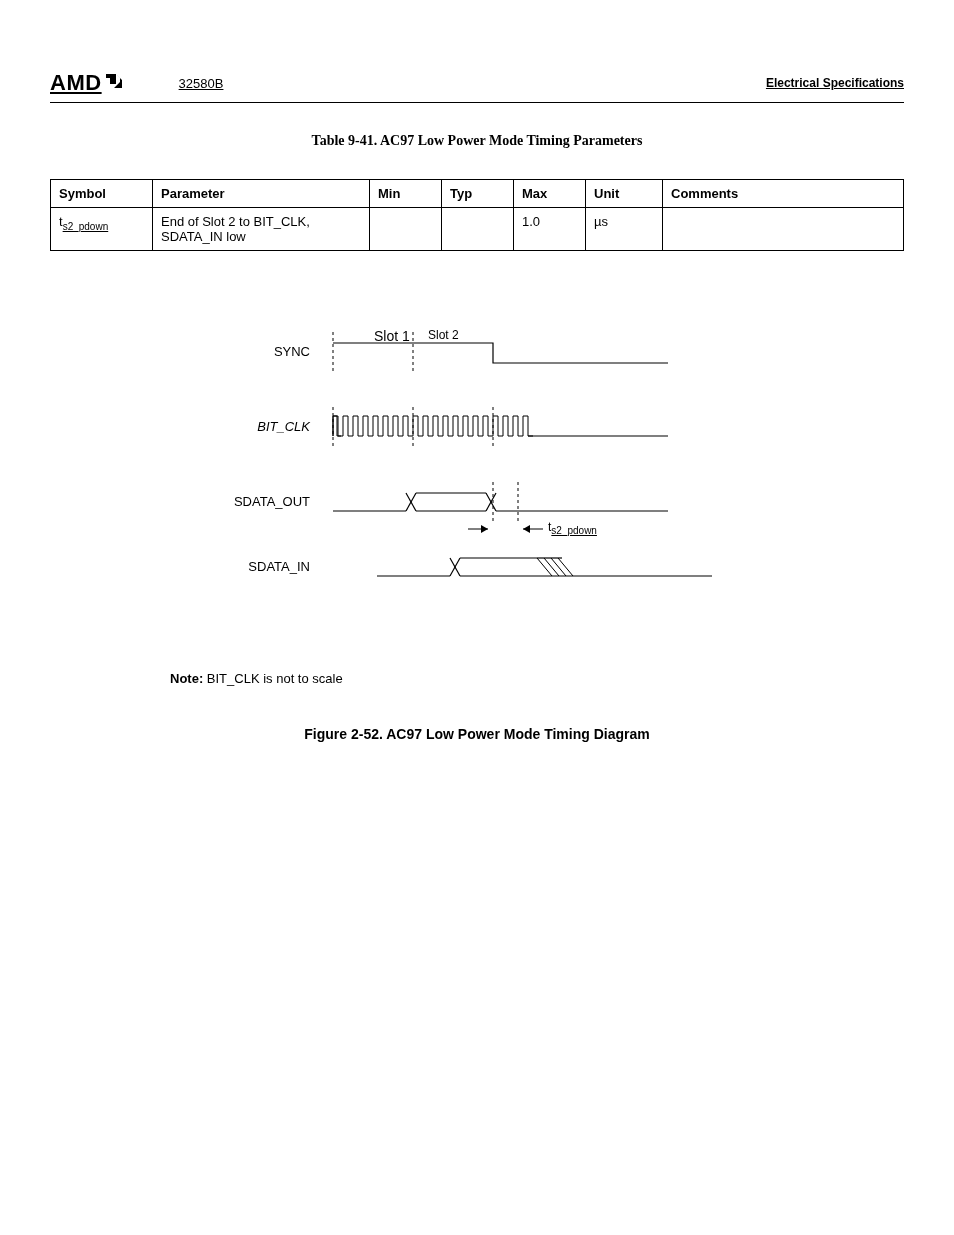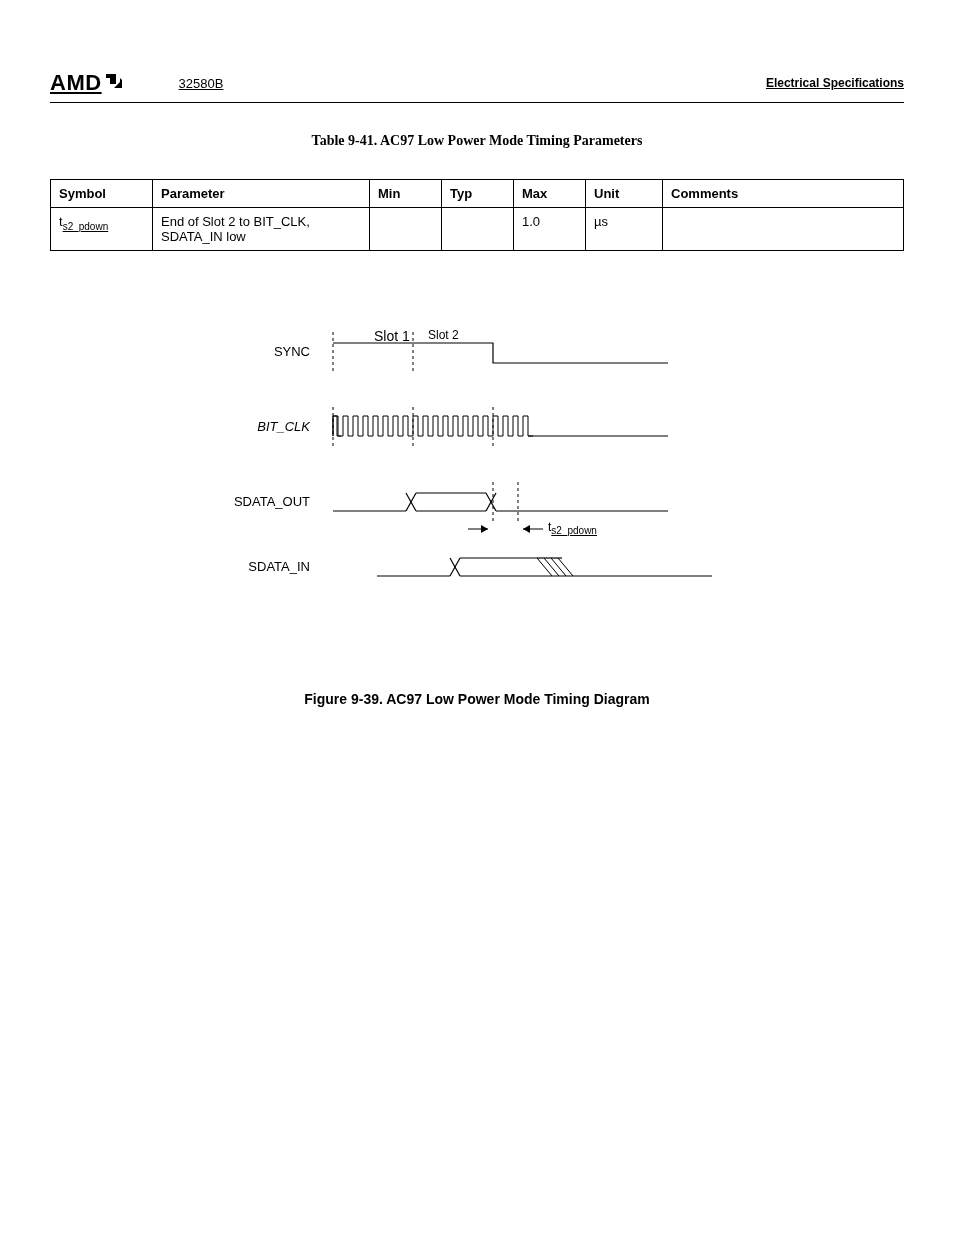--- a/index.html
+++ b/index.html
@@ -266,17 +266,20 @@
           <line x1="179" y1="12" x2="194" y2="30" stroke="#000" stroke-width="1"></line>
           <line x1="186" y1="12" x2="201" y2="30" stroke="#000" stroke-width="1"></line>
           <line x1="165" y1="12" x2="190" y2="12" stroke="#000" stroke-width="1.2"></line>
           <line x1="165" y1="30" x2="340" y2="30" stroke="#000" stroke-width="1.2"></line>
         </svg>
       </div>
     </div>
 
   </div>
 
-
-  <div class="figure-title">Figure 9-39.  AC97 Low Power Mode Timing Diagram</div>
+  <div class="note">
+    <b>Note:</b><span> BIT_CLK is not to scale</span>
+  </div>
+
+  <div class="figure-title">Figure 2-52.  AC97 Low Power Mode Timing Diagram</div>
 
 
 </div>
 
 </body></html>

